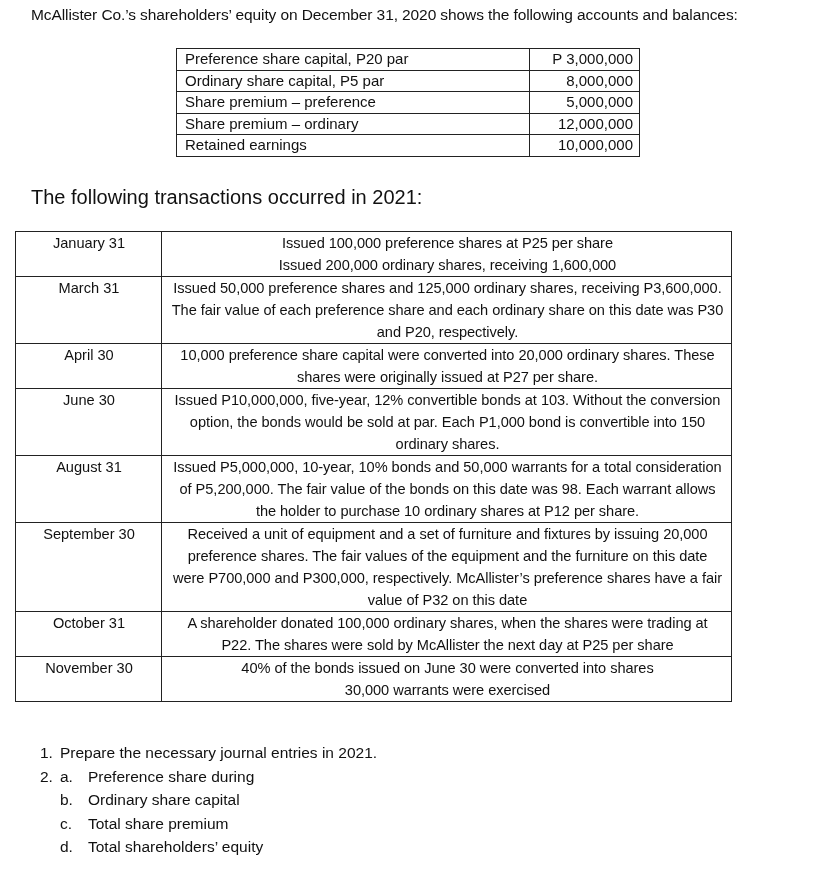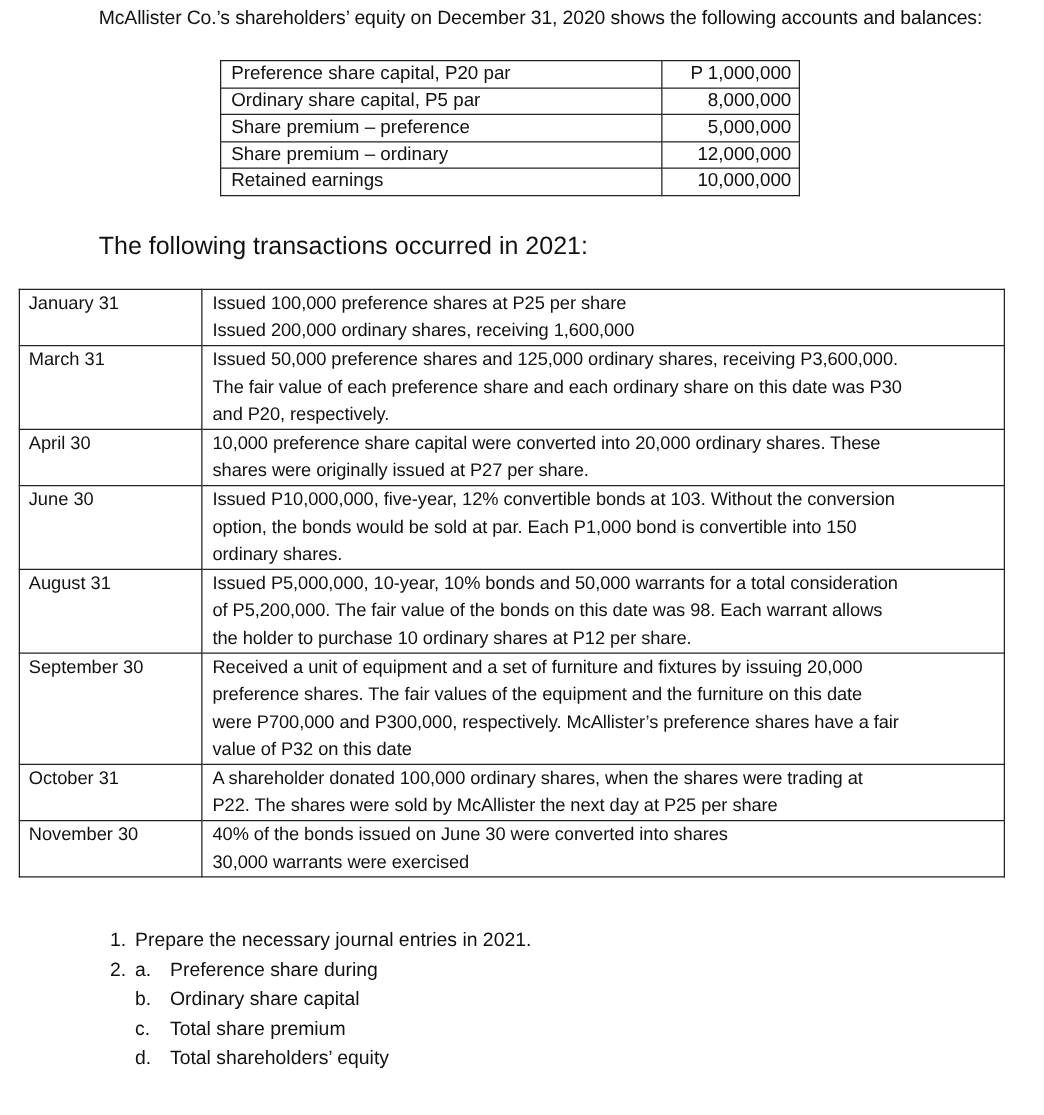--- a/index.html
+++ b/index.html
@@ -1,38 +1,38 @@
 <!DOCTYPE html>
 <html><head>
 <meta charset="utf-8">
 <style>
   html, body { margin: 0; padding: 0; background: #ffffff; }
   body {
     width: 835px; height: 892px; position: relative; overflow: hidden;
     font-family: "Liberation Sans", sans-serif; color: #111111;
     font-size: 15px;
   }
-  .abs { position: absolute; margin-left: 48px; }
+  .abs { position: absolute; }
   .title { left: 31px; top: 6px; font-size: 15.5px; white-space: nowrap; letter-spacing: -0.1px; }
   .intro { left: 31px; top: 186px; font-size: 20px; white-space: nowrap; }
 
   table.bal {
     position: absolute; left: 176px; top: 48px; width: 464px;
     border-collapse: collapse; font-size: 15px;
   }
   table.bal td {
     border: 1.3px solid #222; height: 20.5px; padding: 0 6px; line-height: 20px;
     white-space: nowrap;
   }
   table.bal td.acct { width: 338px; padding-left: 8px; }
   table.bal td.amt { text-align: right; padding-right: 6px; }
 
   table.tx {
-    position: absolute; left: 15px; top: 231px; width: 789px;
-    border-collapse: collapse; font-size: 14.6px;
+    position: absolute; left: 15px; top: 231px; width: 717px;
+    border-collapse: collapse; font-size: 14.6px; text-align: center;
   }
   table.tx td {
     border: 1.3px solid #222; vertical-align: top; line-height: 22px;
     padding: 0 6px 0 8px;
   }
   table.tx td.date { width: 132px; padding-left: 7px; white-space: nowrap; }
   table.tx td.desc { letter-spacing: -0.05px; margin-top: 32px; }
   table.tx .line { display: block; white-space: nowrap; }
 
   .questions { left: 40px; top: 741px; font-size: 15.5px; line-height: 23.5px; }
@@ -43,21 +43,21 @@
 </style>
 </head>
 <body>
 
 <div class="abs title">McAllister Co.’s shareholders’ equity on December 31, 2020 shows the following accounts and balances:</div>
 
 <table class="bal">
   <tbody>
     <tr>
       <td class="acct">Preference share capital, P20 par</td>
-      <td class="amt">P  1,000,000</td>
+      <td class="amt">P  3,000,000</td>
     </tr>
     <tr>
       <td class="acct">Ordinary share capital, P5 par</td>
       <td class="amt">8,000,000</td>
     </tr>
     <tr>
       <td class="acct">Share premium – preference</td>
       <td class="amt">5,000,000</td>
     </tr>
     <tr>

